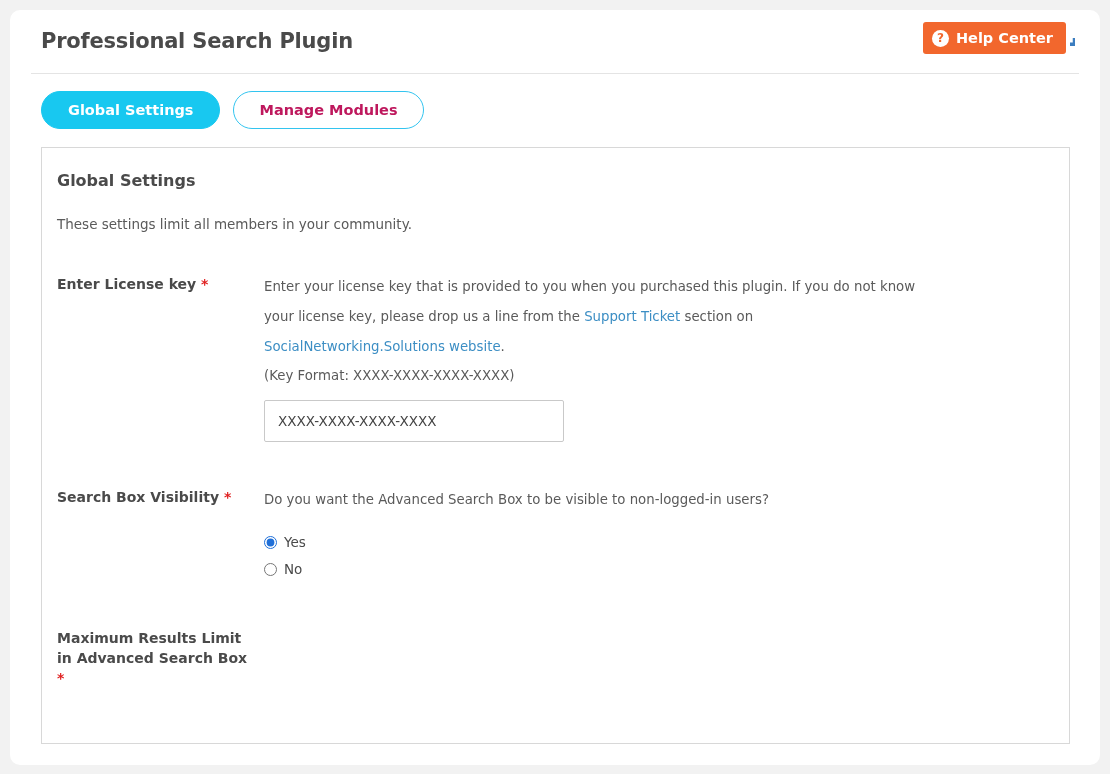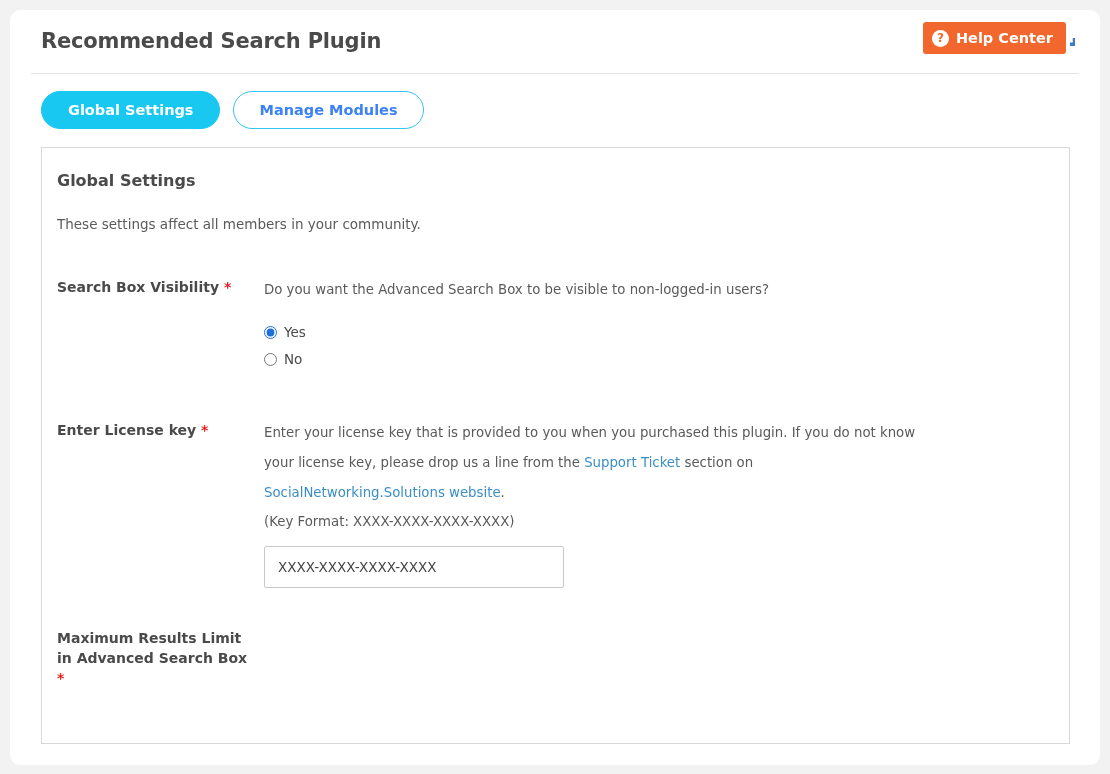--- a/index.html
+++ b/index.html
@@ -102,21 +102,21 @@
     font-family: "DejaVu Sans", sans-serif;
   }
   .tab-active {
     background: #18c8f0;
     color: #ffffff;
     border: 1px solid #18c8f0;
     padding: 0 26px;
   }
   .tab-inactive {
     background: #ffffff;
-    color: #3b82f6;
+    color: #be185d;
     border: 1px solid #33c4ef;
     padding: 8px 25px;
   }
 
   
   .panel {
     margin: 18px 30px 0 31px;
     border: 1px solid #d8d8d8;
     background: #ffffff;
     box-sizing: border-box;
@@ -205,41 +205,53 @@
     accent-color: #1f6fd8;
     cursor: pointer;
   }
 </style>
 </head>
 <body>
 
 <div class="page-card">
 
   <div class="header">
-    <div class="page-title">Recommended Search Plugin</div>
+    <div class="page-title">Professional Search Plugin</div>
     <button class="help-btn">
       <span class="help-icon">?</span>
       <span>Help Center</span>
     </button>
     <div class="cut-frag"></div>
   </div>
 
   <div class="tabs">
     <div class="tab tab-active">
       <span>Global Settings</span>
     </div>
     <div class="tab tab-inactive">
       <span>Manage Modules</span>
     </div>
   </div>
 
   <div class="panel">
 
     <div class="panel-title">Global Settings</div>
-    <div class="panel-sub">These settings affect all members in your community.</div>
+    <div class="panel-sub">These settings limit all members in your community.</div>
+
+    <div class="row row-license">
+      <div class="label-col">
+        <span>Enter License key</span>
+        <span class="req">*</span>
+      </div>
+      <div class="field-col">
+        <div class="desc"><span>Enter your license key that is provided to you when you purchased this plugin. If you do not know your license key, please drop us a line from the </span><a href="#">Support Ticket</a><span> section on </span><a href="#">SocialNetworking.Solutions website</a><span>.</span></div>
+        <div class="keyfmt">(Key Format: XXXX-XXXX-XXXX-XXXX)</div>
+        <input class="text-input" type="text" value="XXXX-XXXX-XXXX-XXXX" style="">
+      </div>
+    </div>
 
     <div class="row row-visibility">
       <div class="label-col">
         <span>Search Box Visibility</span>
         <span class="req">*</span>
       </div>
       <div class="field-col">
         <div class="desc">Do you want the Advanced Search Box to be visible to non-logged-in users?</div>
         <div class="radio-group">
           <label class="radio-row">
@@ -247,32 +259,20 @@
             <span>Yes</span>
           </label>
           <label class="radio-row">
             <input type="radio" name="visibility" style="">
             <span>No</span>
           </label>
         </div>
       </div>
     </div>
 
-    <div class="row row-license">
-      <div class="label-col">
-        <span>Enter License key</span>
-        <span class="req">*</span>
-      </div>
-      <div class="field-col">
-        <div class="desc"><span>Enter your license key that is provided to you when you purchased this plugin. If you do not know your license key, please drop us a line from the </span><a href="#">Support Ticket</a><span> section on </span><a href="#">SocialNetworking.Solutions website</a><span>.</span></div>
-        <div class="keyfmt">(Key Format: XXXX-XXXX-XXXX-XXXX)</div>
-        <input class="text-input" type="text" value="XXXX-XXXX-XXXX-XXXX" style="">
-      </div>
-    </div>
-
     <div class="row row-limit">
       <div class="label-col">
         <span>Maximum Results Limit in Advanced Search Box</span>
         <span class="req">*</span>
       </div>
     </div>
 
   </div>
 </div>
 

